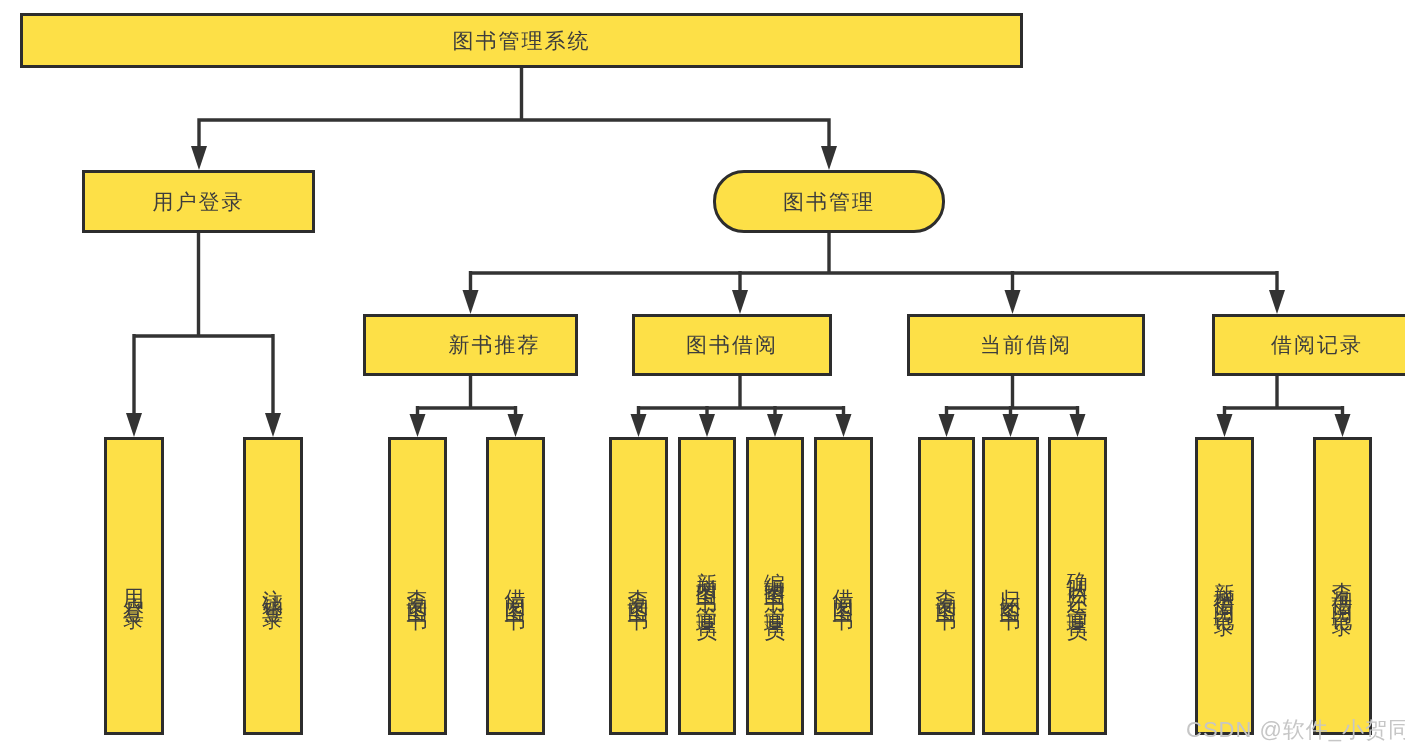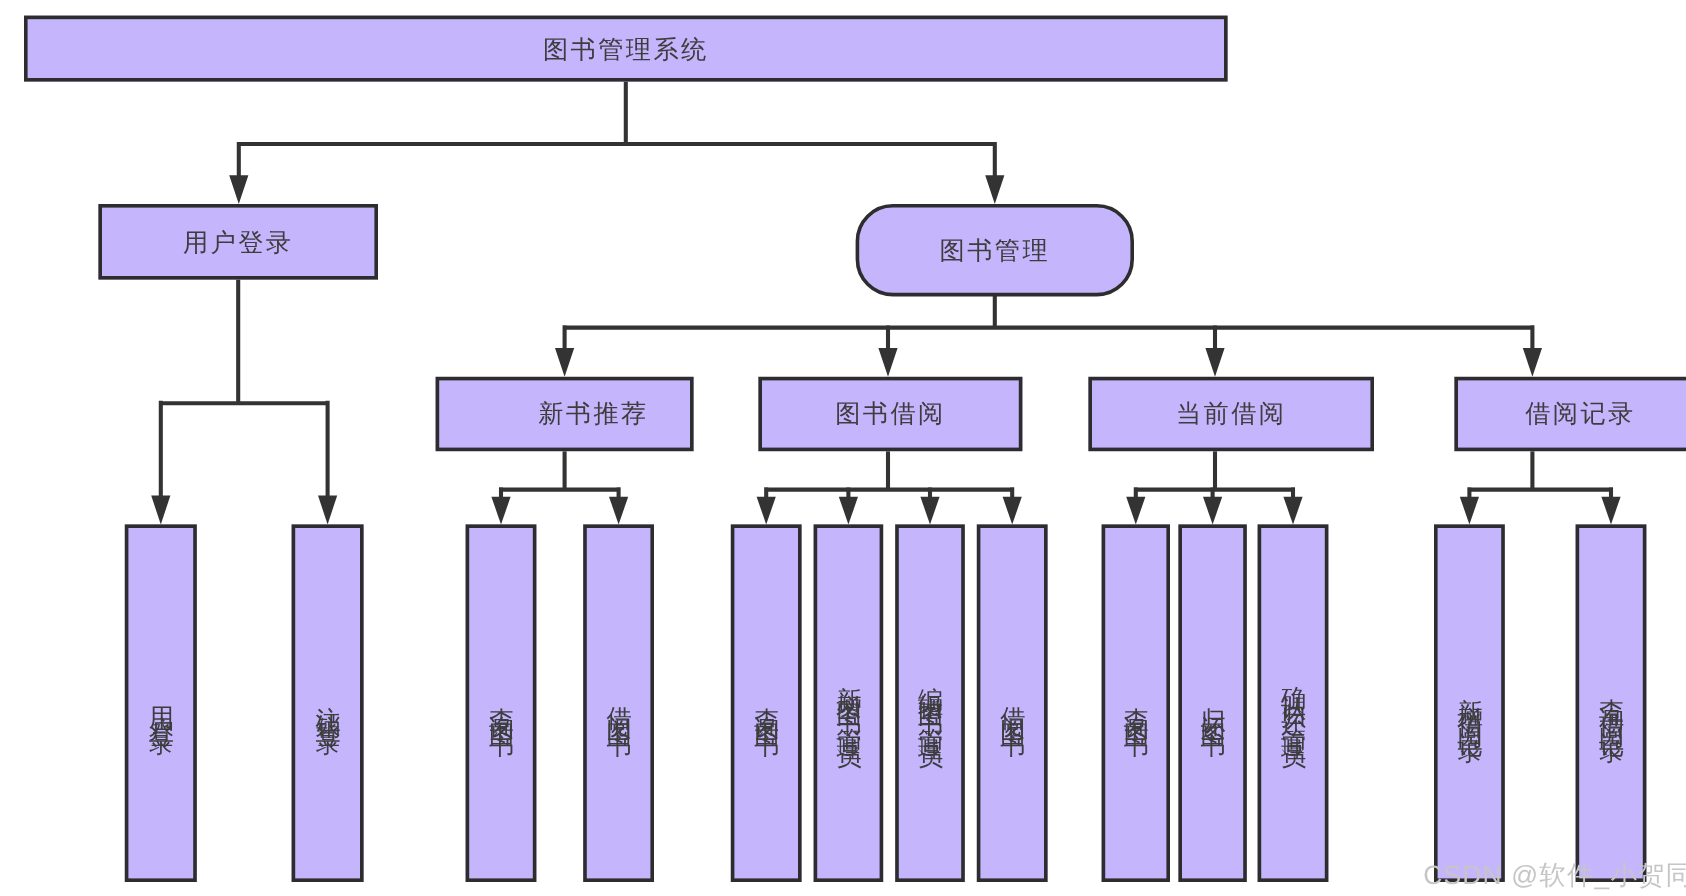--- a/index.html
+++ b/index.html
@@ -14,21 +14,21 @@
   svg.connectors {
     position: absolute;
     left: 0; top: 0;
     width: 1405px; height: 747px;
     z-index: 1;
   }
   .node {
     position: absolute;
     box-sizing: border-box;
     border: 3px solid #2d2d2d;
-    background: #c4b5fd;
+    background: #fde047;
     color: #3d3d3d;
     display: flex;
     align-items: center;
     justify-content: center;
     z-index: 2;
   }
   .h-node {
     font-size: 21px;
     letter-spacing: 2px;
     white-space: nowrap;
@@ -107,28 +107,28 @@
     </g>
   </svg>
 
   <div class="node h-node" style="left:20px; top:13px; width:1003px; height:55px;">
     <span>图书管理系统</span>
   </div>
 
   <div class="node h-node" style="left:82px; top:170px; width:233px; height:63px;">
     <span>用户登录</span>
   </div>
-  <div class="node h-node" style="left:713px; top:170px; width:232px; height:77px;border-radius:31px;">
+  <div class="node h-node" style="left:713px; top:170px; width:232px; height:63px;border-radius:31px;">
     <span>图书管理</span>
   </div>
 
   <div class="node h-node" style="left:363px; top:314px; width:215px; height:62px;padding-left:48px;">
     <span>新书推荐</span>
   </div>
-  <div class="node h-node" style="left:632px; top:314px; width:220px; height:62px;">
+  <div class="node h-node" style="left:632px; top:314px; width:200px; height:62px;">
     <span>图书借阅</span>
   </div>
   <div class="node h-node" style="left:907px; top:314px; width:238px; height:62px;">
     <span>当前借阅</span>
   </div>
   <div class="node h-node" style="left:1172px; top:314px; width:210px; height:62px;margin-left:40px;">
     <span>借阅记录</span>
   </div>
 
   <div class="node v-node" style="left:104px; top:437px; width:60px; height:298px;">

